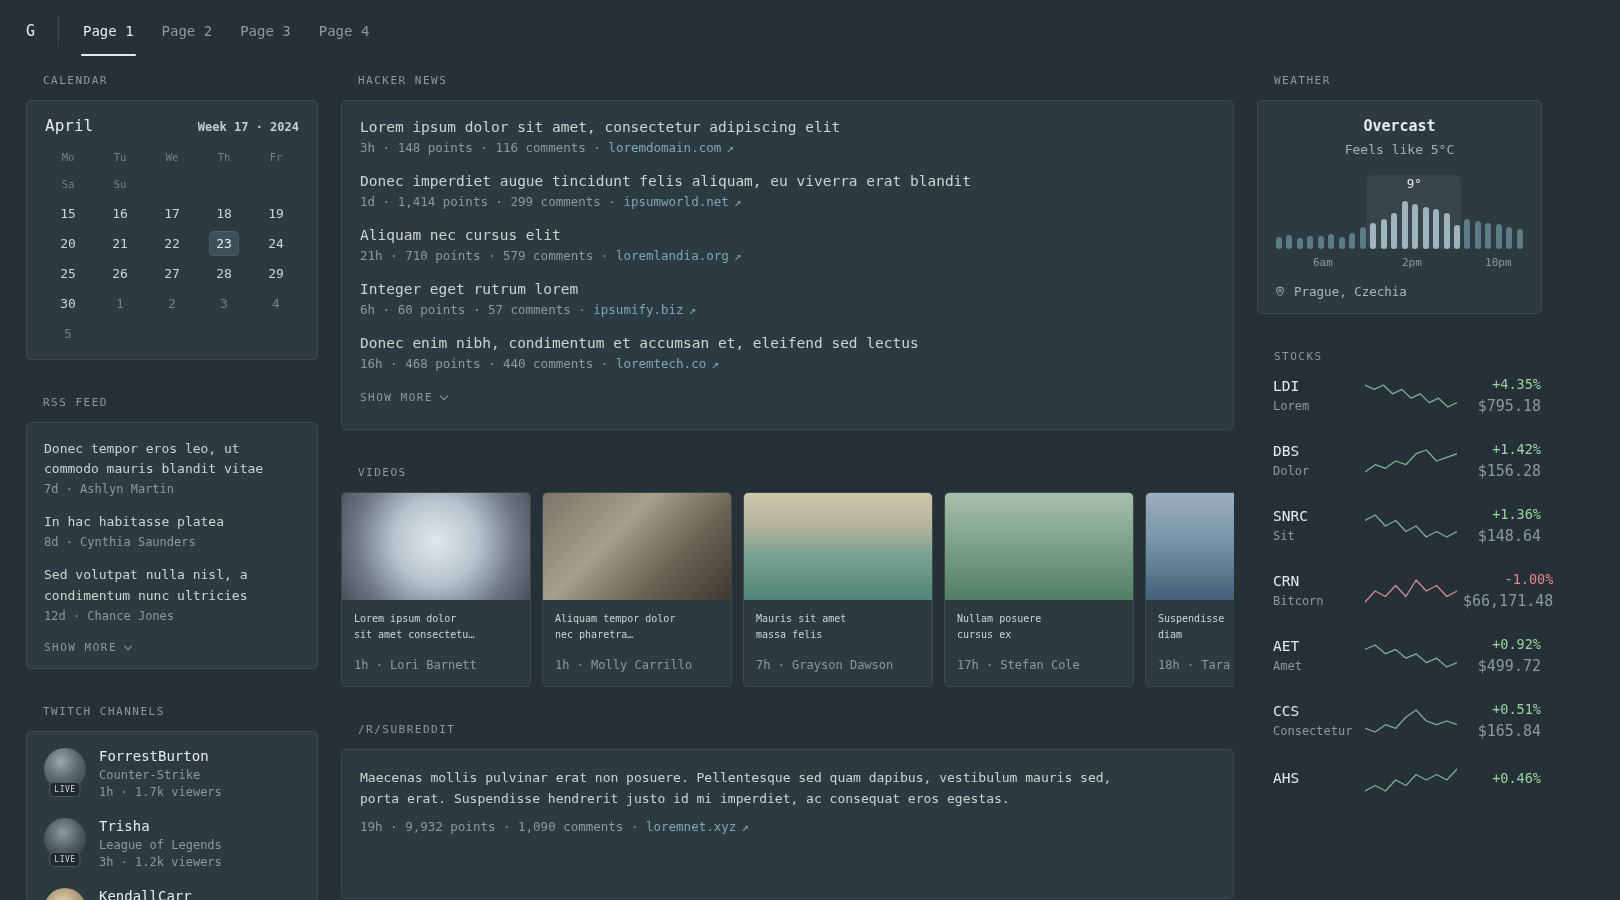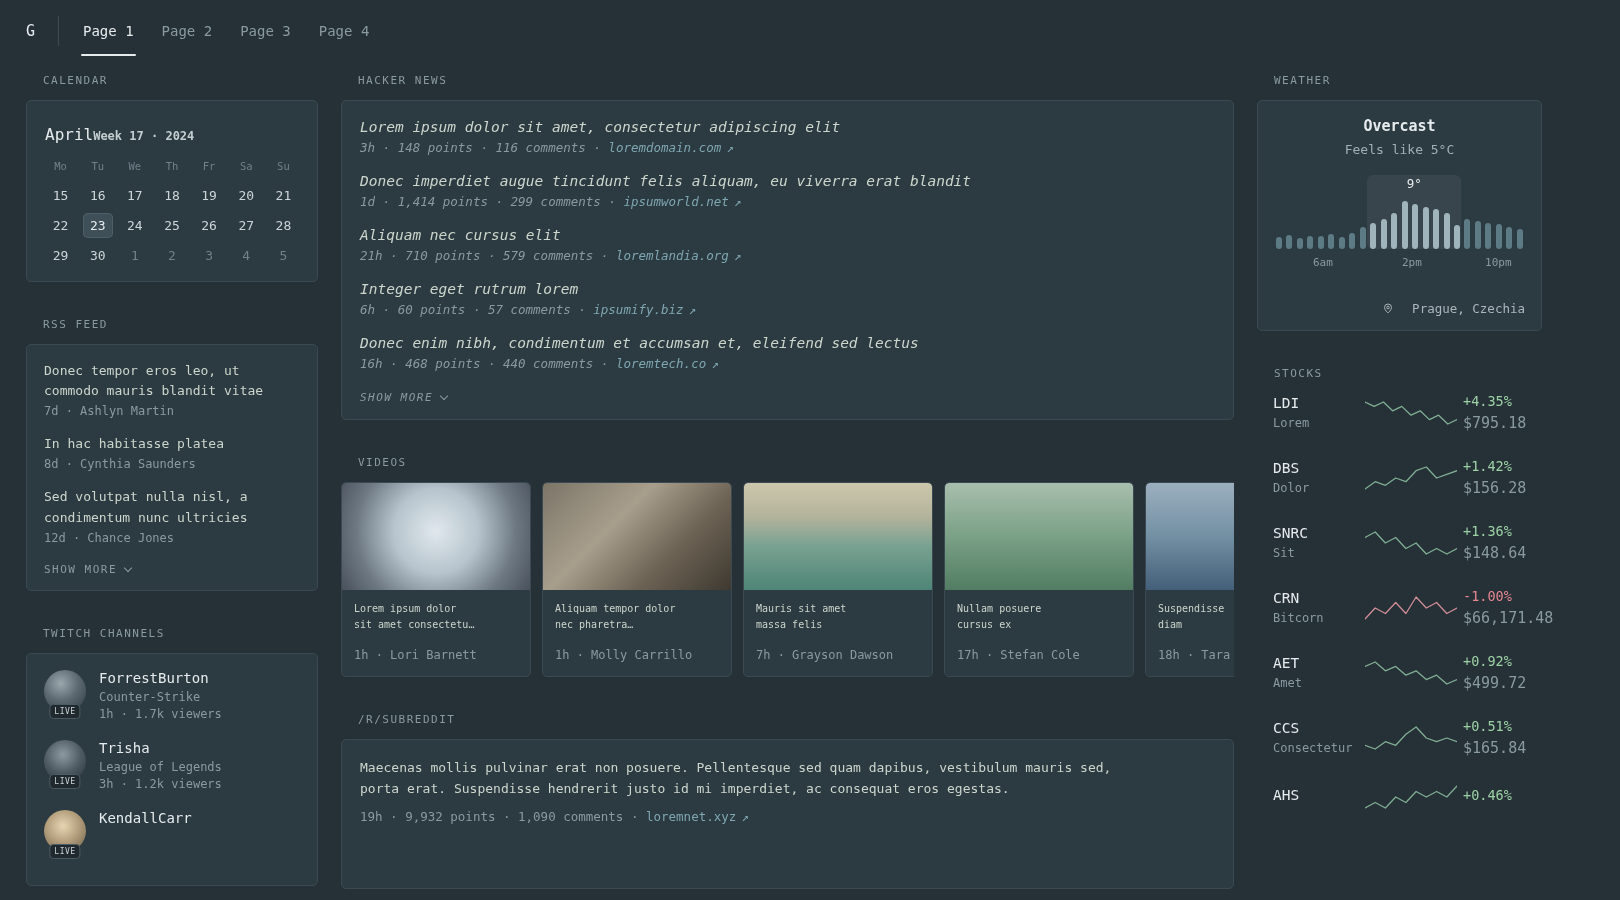--- a/index.html
+++ b/index.html
@@ -23,24 +23,24 @@
   .tab.active::after { content:""; position:absolute; left:0; right:0; bottom:6px; height:2px; background:var(--bright); border-radius:1px; }
 
   
   .grid { display:grid; grid-template-columns:292px 893px 285px; column-gap:23px; padding:12px 0 0 26px; align-items:start; }
   .widget { margin-bottom:36px; }
   .widget-title { font-size:11px; letter-spacing:1.5px; color:var(--dim); margin:0 0 13px 17px; }
   .card { background:var(--card); border:1px solid var(--border); border-radius:5px; }
 
   
   .cal-card { padding:15px 15px 13px; }
-  .cal-head { display:flex; justify-content:flex-start; align-items:baseline; margin-bottom:12px; padding:0 3px;margin-top:9px; }
+  .cal-head { display:flex; justify-content:space-between; align-items:baseline; margin-bottom:12px; padding:0 3px; }
   .cal-month { font-size:16px; color:var(--bright); }
   .cal-week { font-size:12px; color:#c4cfd3;font-weight:bold; }
-  .cal-grid { display:grid; grid-template-columns:repeat(7,1fr); }
+  .cal-grid { display:grid; grid-template-columns:repeat(5,1fr); }
   .cal-wd { text-align:center; font-size:10.5px; color:var(--dim2); padding:4px 0 11px; }
   .cal-grid.days { row-gap:5px; }
   .cal-cell { display:flex; justify-content:center; }
   .cal-day { min-width:30px; text-align:center; padding:5px 0; font-size:13px; color:#ccd6da; border-radius:5px; }
   .cal-day.dim { color:var(--dim2); }
   .cal-day.today { background:var(--today-bg); color:var(--bright); box-shadow:inset 0 0 0 1px #4d5e67; }
 
   
   .list-card { padding:16px 17px 14px; }
   .rss-item { margin-bottom:16px; }
@@ -52,21 +52,21 @@
   .channel { display:flex; gap:13px; margin-bottom:19px; align-items:flex-start; }
   .avatar-wrap { position:relative; flex:0 0 auto; }
   .avatar { width:42px; height:42px; border-radius:50%; }
   .live-badge { display:none; position:absolute; left:50%; bottom:-7px; transform:translateX(-50%); background:#20292e; border:1px solid #4b5b63; color:#c9d3d7; font-size:8px; letter-spacing:.5px; padding:2px 4px; border-radius:4px; }
   .live-badge.show { display:block;margin-top:48px; }
   .ch-name { font-size:14px; color:var(--bright); }
   .ch-game { font-size:12px; color:var(--dim); margin-top:4px; }
   .ch-meta { font-size:12px; color:var(--dim); margin-top:3px; }
 
   
-  .hn-card { padding:18px 18px 15px;font-style:italic; }
+  .hn-card { padding:18px 18px 25px; }
   .hn-item { margin-bottom:18px; }
   .hn-title { display:block; font-size:14.5px; color:var(--text-soft); }
   .hn-meta { margin-top:5px; font-size:12.5px; color:var(--dim); }
   .domain { color:var(--link); }
   .ext { margin-left:5px; }
 
   
   .videos-row { display:flex; gap:11px; overflow:hidden; }
   .video-card { flex:0 0 190px; overflow:hidden; }
   .video-thumb { height:107px; border-radius:4px 4px 0 0; }
@@ -84,33 +84,33 @@
   .w-cond { font-size:15px; font-weight:700; color:var(--bright); }
   .w-feels { font-size:13px; color:#9fb0b6; margin-top:7px; }
   .w-chart { position:relative; height:74px; margin:18px 2px 0; }
   .w-zone { position:absolute; top:0; bottom:0; background:rgba(255,255,255,.06); border-radius:6px; }
   .w-temp { position:absolute; top:1px; left:50%; transform:translateX(-50%); font-size:12.5px; color:var(--bright); }
   .w-bars { position:absolute; left:0; right:0; bottom:0; top:0; display:flex; align-items:flex-end; justify-content:space-between; }
   .w-bar { width:6px; border-radius:3px; background:var(--bar); }
   .w-bar.hot { background:var(--bar-hot); }
   .w-times { position:relative; height:17px; margin:5px 2px 0; }
   .w-time { position:absolute; top:2px; transform:translateX(-50%); font-size:11px; color:var(--dim); }
-  .w-loc { display:flex; align-items:center; justify-content:flex-end; gap:18px; margin-top:30px; font-size:12.5px; color:#a9b7bc; }
+  .w-loc { display:flex; align-items:center; justify-content:flex-start; gap:8px; margin-top:13px; font-size:12.5px; color:#a9b7bc; }
   .w-loc svg { display:block; }
 
   
   .stocks-list { padding:0 14px 0 16px; }
   .stock-row { display:flex; align-items:center; margin-bottom:26px; }
   .s-left { flex:0 0 92px; }
   .s-ticker { font-size:14.5px; color:var(--bright); }
   .s-name { font-size:12px; color:var(--dim); margin-top:5px; }
   .s-spark { flex:1; display:flex; justify-content:center; color:#8aa39c; }
   .s-spark.up { color:var(--spark-up); }
   .s-spark.down { color:var(--spark-down); }
-  .s-right { flex:0 0 auto; min-width:78px; text-align:left; margin-left:6px; }
+  .s-right { flex:0 0 auto; min-width:78px; text-align:right; margin-left:6px; }
   .s-change { font-size:13.5px; }
   .s-change.up { color:var(--positive); }
   .s-change.down { color:var(--negative); }
   .s-price { font-size:15px; color:var(--dim); margin-top:5px; }
 </style>
 </head>
 <body>
 
 <header class="header">
   <a class="logo">G</a>

